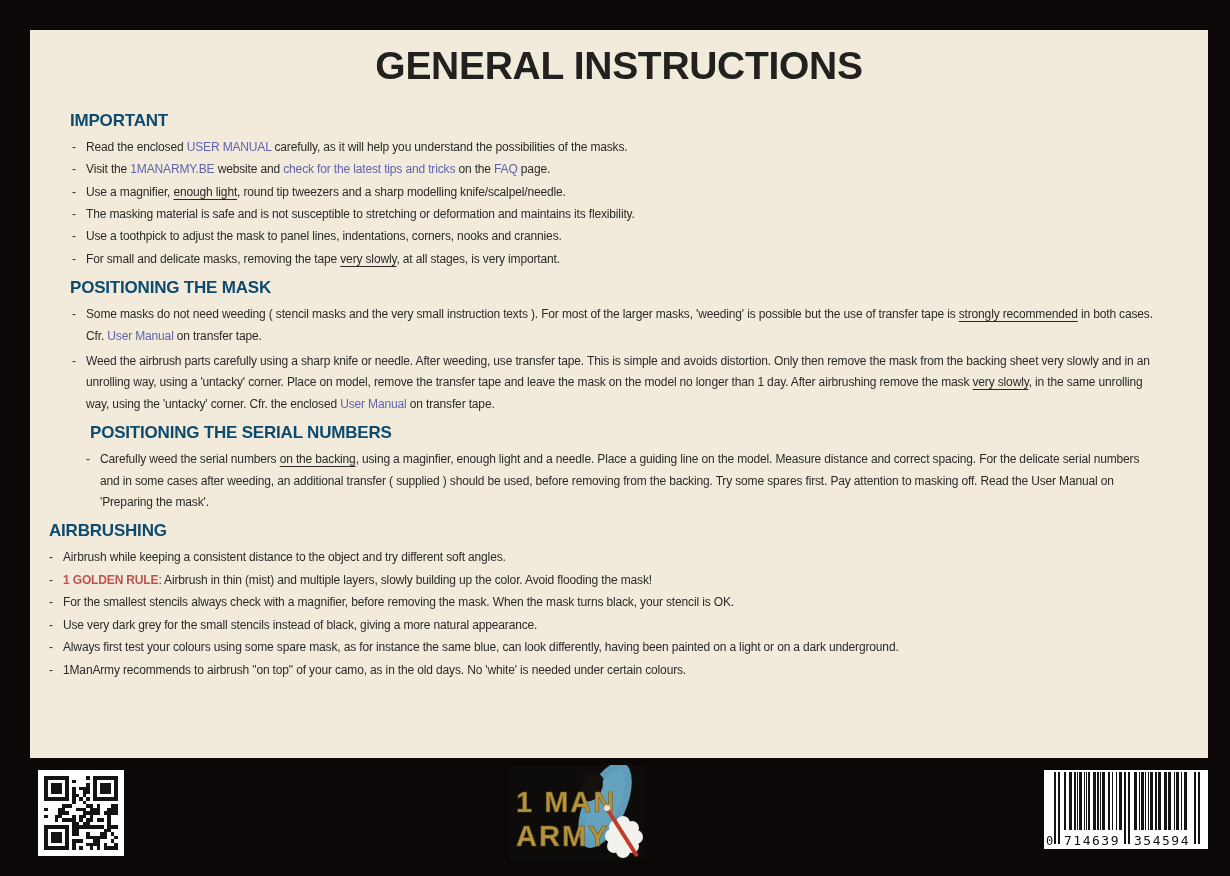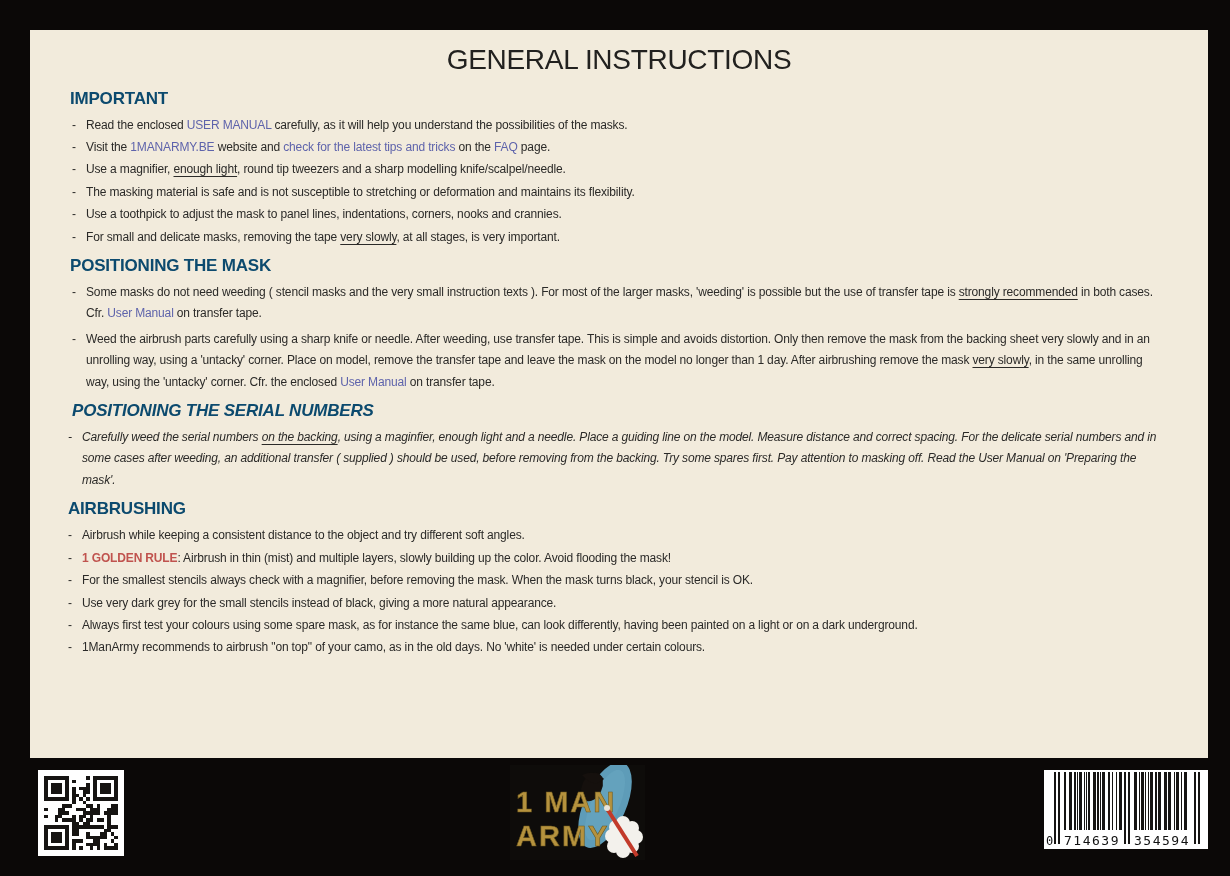--- a/index.html
+++ b/index.html
@@ -6,31 +6,31 @@
   body{
     width:1230px;height:876px;position:relative;
     background:#0b0807;overflow:hidden;
     font-family:"Liberation Sans", sans-serif;
   }
   .sheet{
     position:absolute;left:30px;top:30px;width:1178px;height:728px;
     background:#f2ebdc;color:#2b2a28;overflow:hidden;
   }
   h1{
-    text-align:center;font-size:28px;font-weight:400;color:#22211f;
-    margin:13px 0 12px;letter-spacing:-0.3px;line-height:1.2;
+    text-align:center;font-size:39px;font-weight:700;color:#22211f;
+    margin:13px 0 21px;letter-spacing:-0.3px;line-height:1.2;
   }
   section{padding:0 50px 0 42px;}
   section h2{
     font-size:17px;font-weight:700;color:#0c4a6e;
     margin:8px 0 6px -2px;letter-spacing:-0.2px;
   }
-  section.s3{padding-left:38px;font-style:italic;}
+  section.s3{padding-left:56px;}
   section.s3 h2{margin-left:4px;}
-  section.s4{padding-left:38px;}
+  section.s4{padding-left:19px;}
   section.s4 h2{margin-left:0;}
   .bullet{
     position:relative;padding-left:14px;font-size:12px;line-height:21.4px;
     letter-spacing:-0.15px;margin-bottom:1px;
   }
   .bullet::before{content:"-";position:absolute;left:0;top:0;}
   .s2 .bullet,.s3 .bullet{margin-bottom:4px;}
   .bullet .link{color:#5e63ab;}
   .bullet .u{text-decoration:underline;text-underline-offset:3px;}
   .bullet .red{color:#c0534e;font-weight:bold;}

